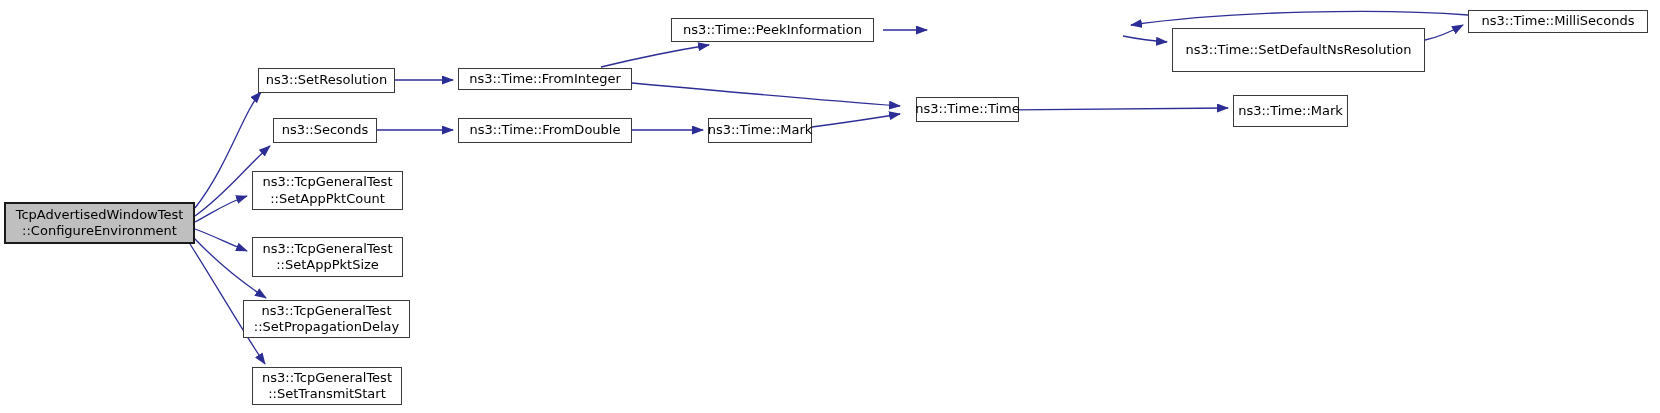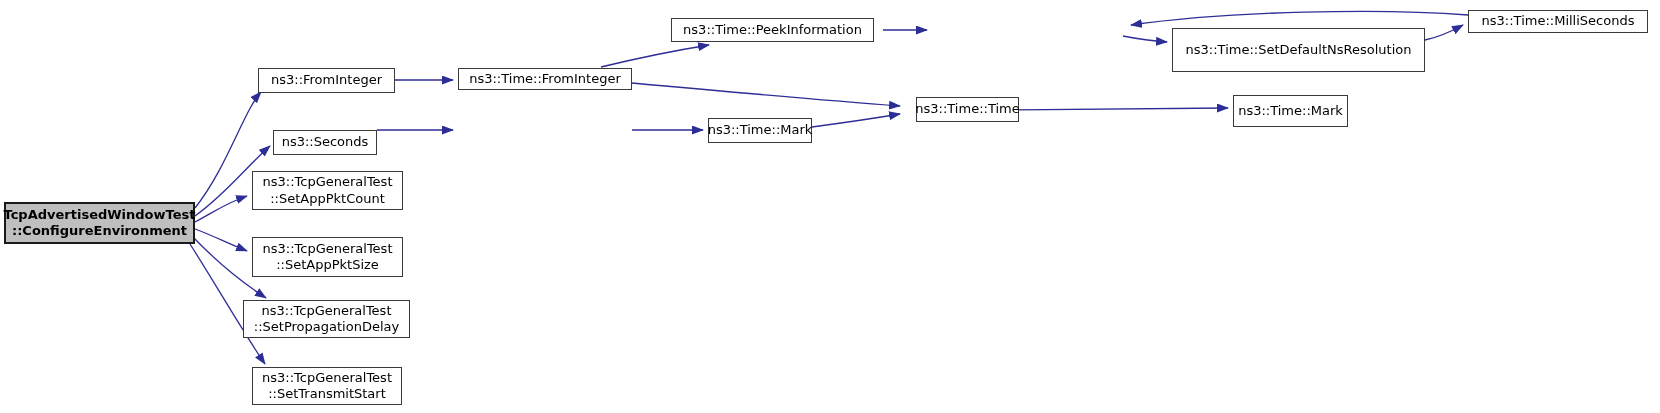--- a/index.html
+++ b/index.html
@@ -30,21 +30,20 @@
     background:var(--node-fill);
     border:1px solid var(--node-border);
     color:var(--text);
     font-size:13px;line-height:16.5px;
     cursor:pointer;
   }
   .node.main{
     background:var(--main-fill);
     border:2px solid var(--main-border);
     cursor:default;
-    font-weight:bold;
   }
   .lbl{white-space:pre-line;}
 </style>
 </head>
 <body>
 
 <div class="canvas">
 
   <svg class="edges" width="1660" height="413" viewBox="0 0 1660 413">
     <defs>
@@ -70,24 +69,24 @@
     <path class="edge" marker-end="url(#ah)" d="M 1425 40 C 1440 37, 1452 31, 1463 25"></path>
     <path class="edge" marker-end="url(#ah)" d="M 1468 15 C 1380 8, 1230 11, 1131 25"></path>
   </svg>
 
   <div class="node main" style="left:4px;top:202px;width:191px;height:42px">
     <span class="lbl">TcpAdvertisedWindowTest
 ::ConfigureEnvironment</span>
   </div>
 
   <div class="node" style="left:258px;top:68px;width:137px;height:25px">
-    <span class="lbl">ns3::FromInteger</span>
+    <span class="lbl">ns3::SetResolution</span>
   </div>
 
-  <div class="node" style="left:273px;top:130px;width:104px;height:25px">
+  <div class="node" style="left:273px;top:118px;width:104px;height:25px">
     <span class="lbl">ns3::Seconds</span>
   </div>
 
   <div class="node" style="left:252px;top:171px;width:151px;height:39px">
     <span class="lbl">ns3::TcpGeneralTest
 ::SetAppPktCount</span>
   </div>
 
   <div class="node" style="left:252px;top:237px;width:151px;height:40px">
     <span class="lbl">ns3::TcpGeneralTest
@@ -101,20 +100,23 @@
 
   <div class="node" style="left:252px;top:367px;width:150px;height:38px">
     <span class="lbl">ns3::TcpGeneralTest
 ::SetTransmitStart</span>
   </div>
 
   <div class="node" style="left:458px;top:68px;width:174px;height:22px">
     <span class="lbl">ns3::Time::FromInteger</span>
   </div>
 
+  <div class="node" style="left:458px;top:118px;width:174px;height:25px">
+    <span class="lbl">ns3::Time::FromDouble</span>
+  </div>
 
   <div class="node" style="left:708px;top:118px;width:104px;height:25px">
     <span class="lbl">ns3::Time::Mark</span>
   </div>
 
   <div class="node" style="left:671px;top:18px;width:203px;height:24px">
     <span class="lbl">ns3::Time::PeekInformation</span>
   </div>
 
 

